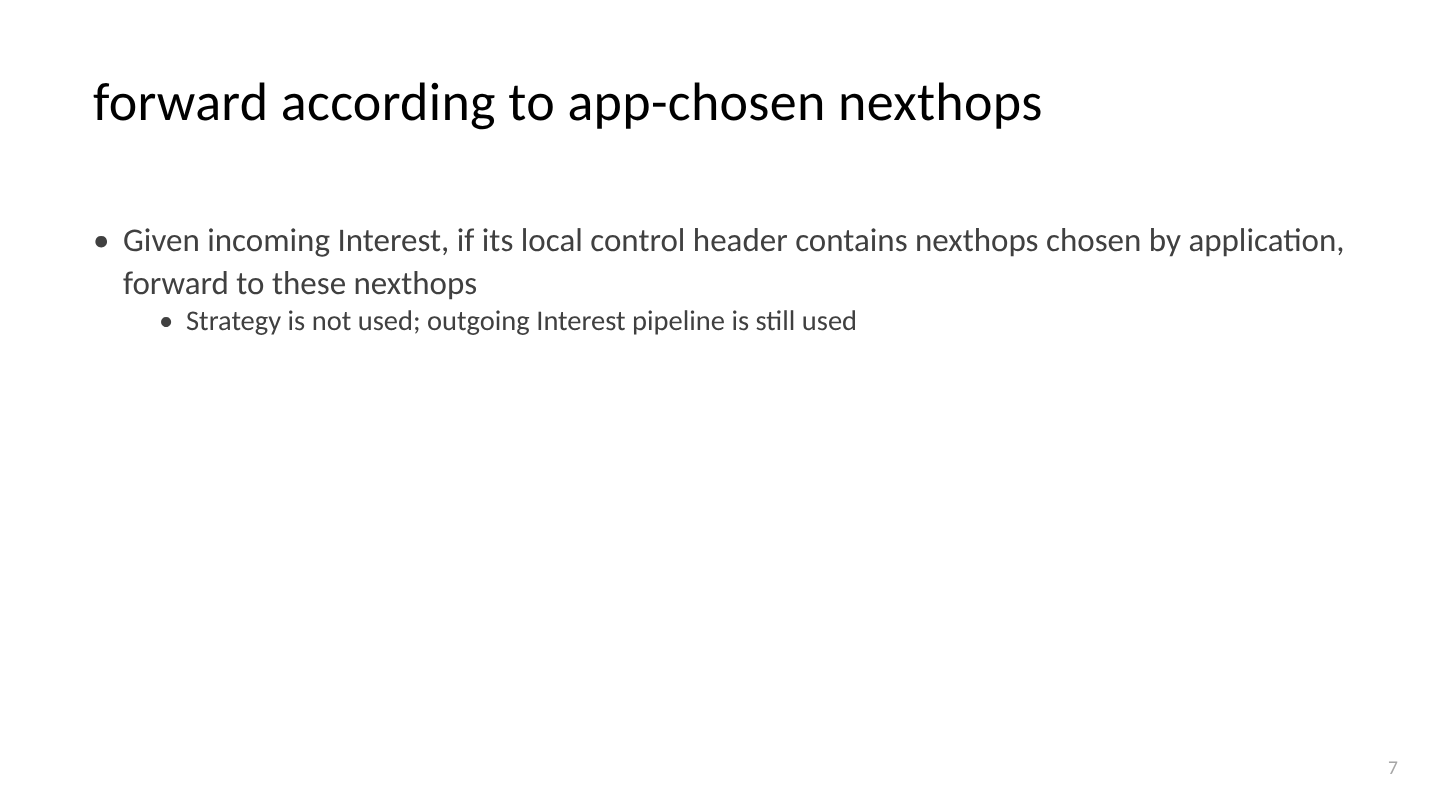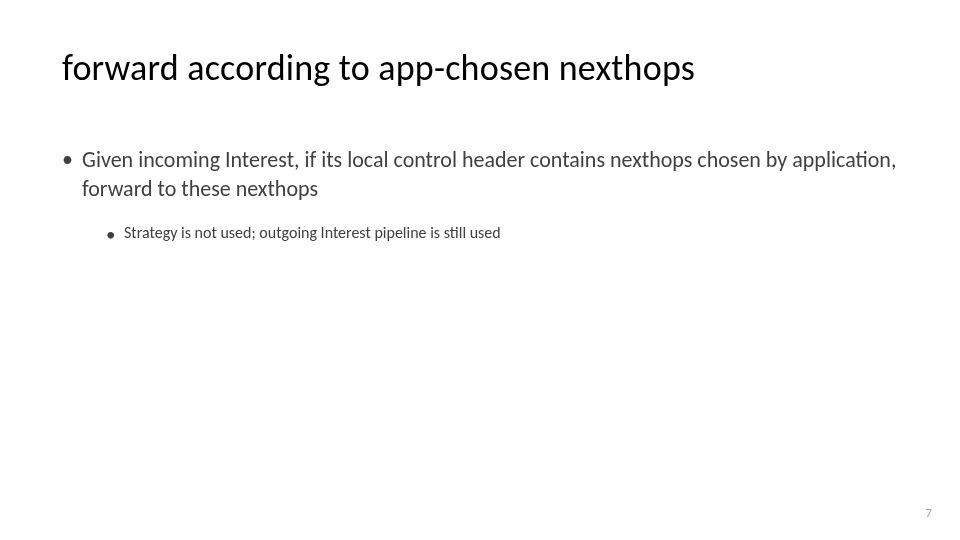--- a/index.html
+++ b/index.html
@@ -50,23 +50,23 @@
   ul.level1 > li::before {
     content: "•";
     position: absolute;
     left: 0;
     top: 0;
     font-size: 22px;
     line-height: 1.3;
   }
   ul.level2 {
     list-style: none;
-    margin: 20px 0 0 0;
+    margin: 0 0 0 0;
     padding: 0 0 0 24px;
-    font-size: 16px;
+    font-size: 19px;
   }
   ul.level2 > li {
     position: relative;
     padding-left: 18px;
   }
   ul.level2 > li::before {
     content: "•";
     position: absolute;
     left: 0;
     top: 0;

